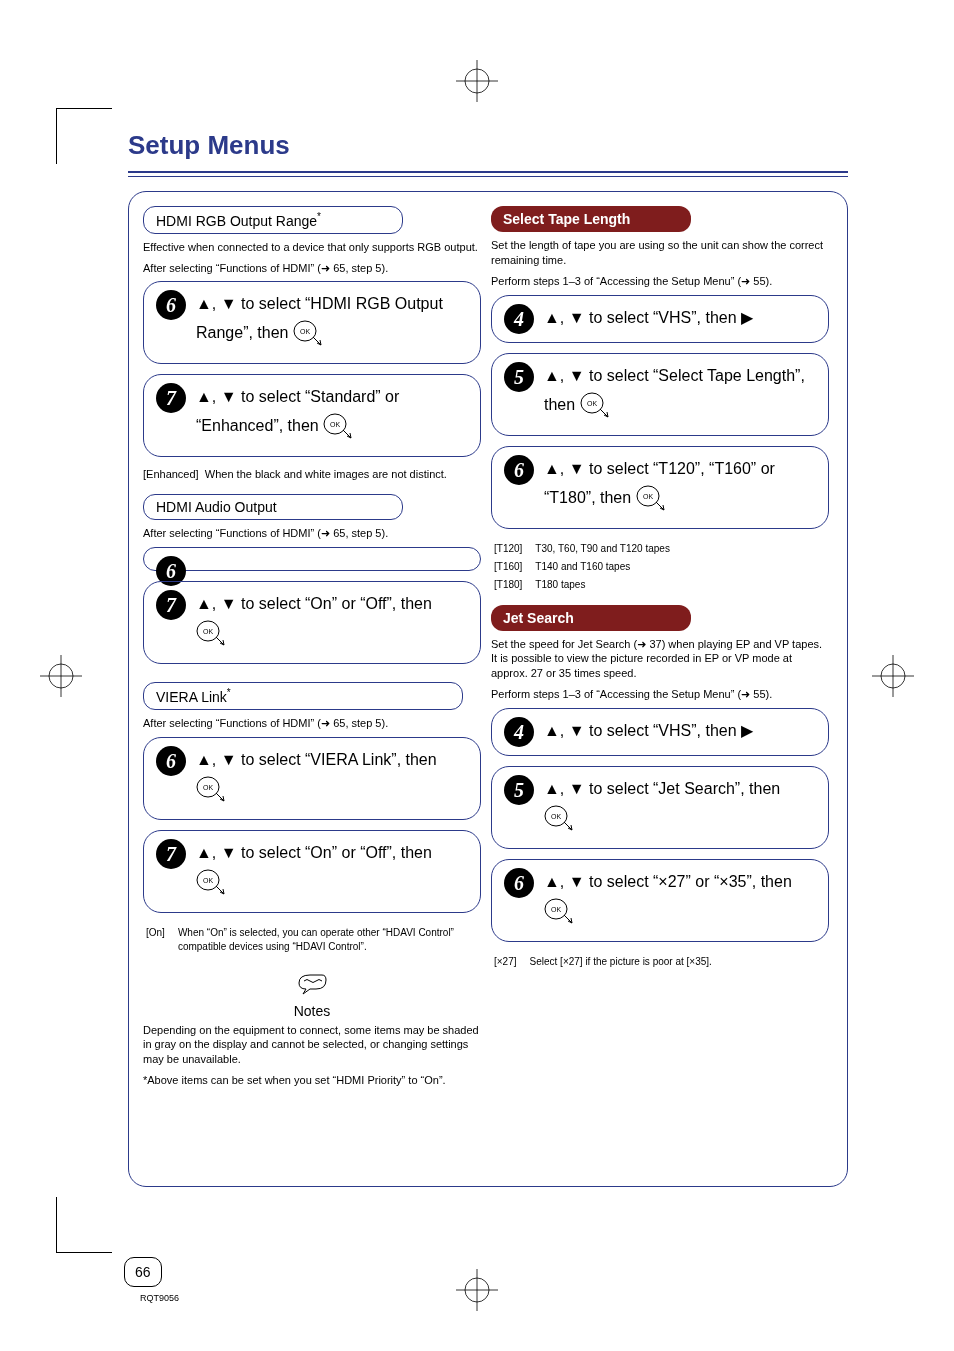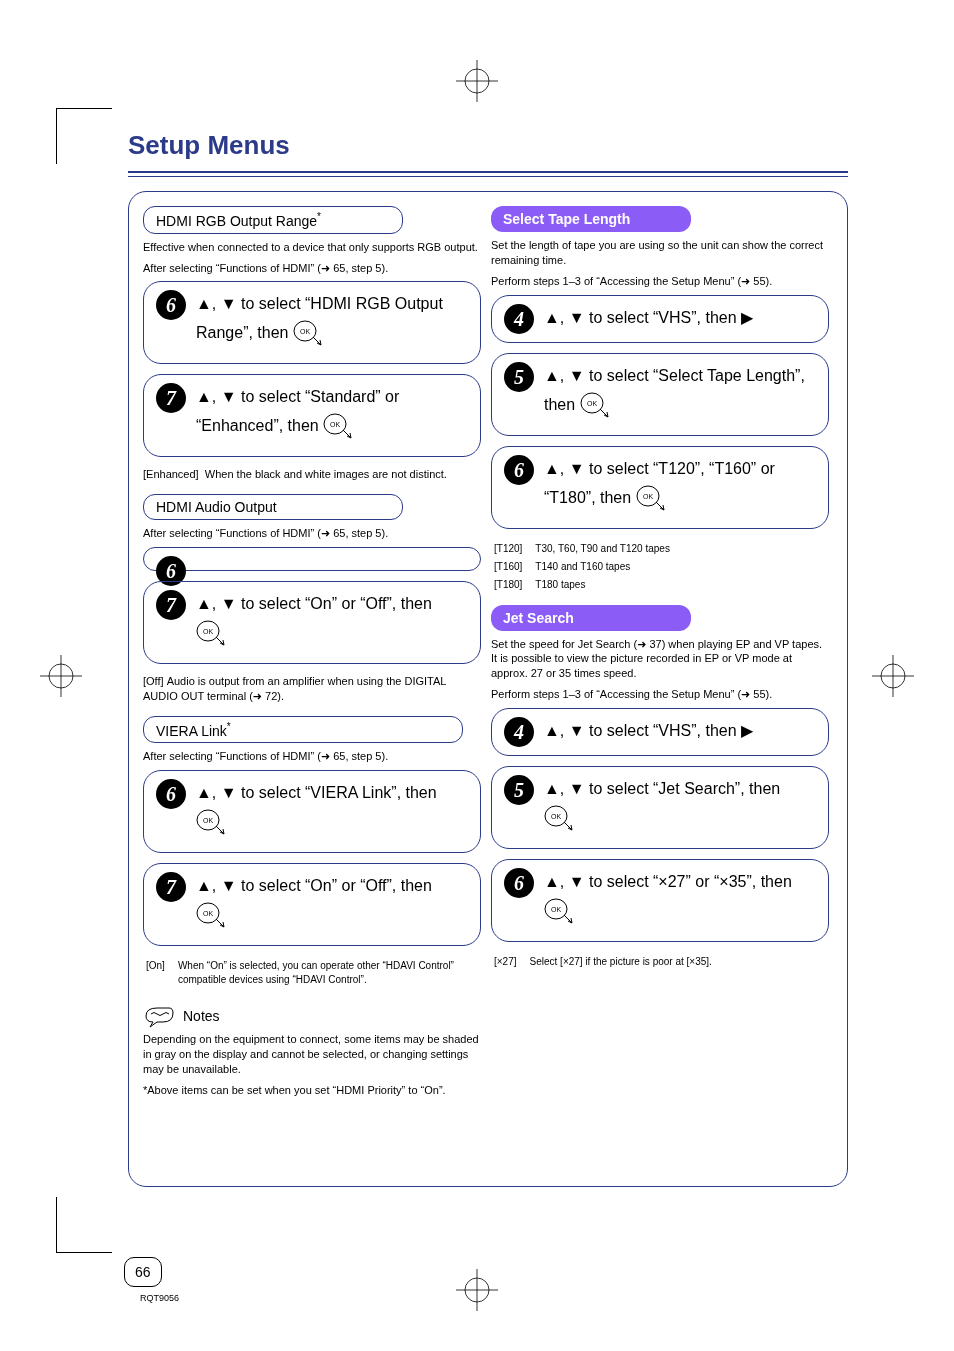--- a/index.html
+++ b/index.html
@@ -55,21 +55,21 @@
   .sub-heading {
     border: 1px solid #2c3a8a;
     border-radius: 12px;
     padding: 4px 12px;
     font-size: 14px;
     margin-bottom: 6px;
     display: inline-block;
     min-width: 260px;
   }
   .tab-heading {
-    background: #8b5cf6;
+    background: #7f1d1d;
     color: #fff;
     border-radius: 12px;
     padding: 5px 12px;
     font-size: 14px;
     font-weight: bold;
     display: inline-block;
     margin-bottom: 6px;
     min-width: 200px;
   }
   .desc { font-size: 11px; line-height: 1.35; margin-bottom: 6px; }
@@ -105,21 +105,21 @@
     position: relative;
     top: 4px;
   }
   .ok-svg { width:32px; height:28px; }
 
   .note-line { font-size: 11px; line-height:1.35; margin: 4px 0; }
   .note-table { font-size: 10px; line-height:1.4; }
   .note-table td:first-child { padding-right:10px; vertical-align:top; }
   .note-key { white-space: nowrap; }
 
-  .notes-header { display:flex; align-items:center; gap:8px; margin-top: 14px; margin-bottom:4px; }
+  .notes-header { display:flex; align-items:center; gap:8px; margin-top: 14px; margin-bottom:4px;flex-direction:column; }
   .notes-label { font-size: 14px; }
   .asterisk { font-size: 10px; vertical-align: super; }
 
   .page-num-box {
     position: absolute;
     bottom: 64px;
     left: 124px;
     border:1px solid #000;
     border-radius: 10px;
     font-size: 14px;
@@ -214,23 +214,20 @@
 
         <div class="step-box">
           <div class="step-num">7</div>
           <div class="step-text"><span>▲, ▼ to select “On” or “Off”, then </span><span class="ok-btn"><svg class="ok-svg">
                   <ellipse cx="12" cy="11" rx="11" ry="10" fill="none" stroke="#000" stroke-width="1"></ellipse>
                   <text x="12" y="14" font-size="7" text-anchor="middle">OK</text>
                   <path d="M20 17 L28 25 M28 25 L24 23 M28 25 L27 20" stroke="#000" fill="none" stroke-width="1"></path>
                 </svg></span></div>
         </div>
 
-        <div class="note-line">
-          <span>[Off]</span>&nbsp;<span>Audio is output from an amplifier when using the DIGITAL AUDIO OUT terminal (➜ 72).</span>
-        </div>
 
         <div style="height:8px"></div>
         <div class="sub-heading" style="min-width:320px">
           <span>VIERA Link</span><span class="asterisk">*</span>
         </div>
         <div class="desc">After selecting “Functions of HDMI” (➜ 65, step 5).</div>
 
         <div class="step-box">
           <div class="step-num">6</div>
           <div class="step-text"><span>▲, ▼ to select “VIERA Link”, then </span><span class="ok-btn"><svg class="ok-svg">

